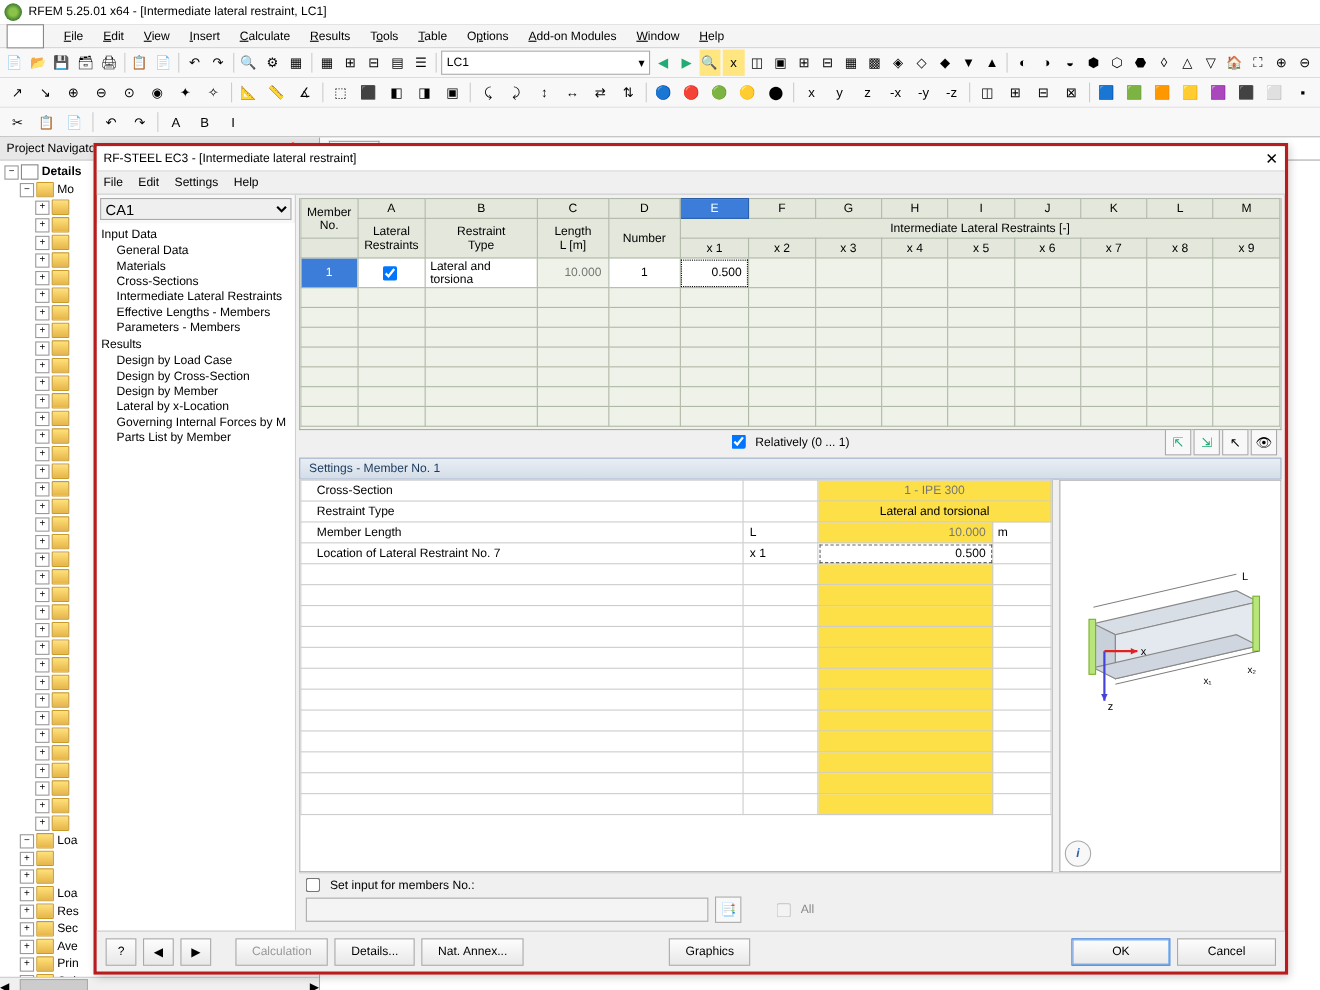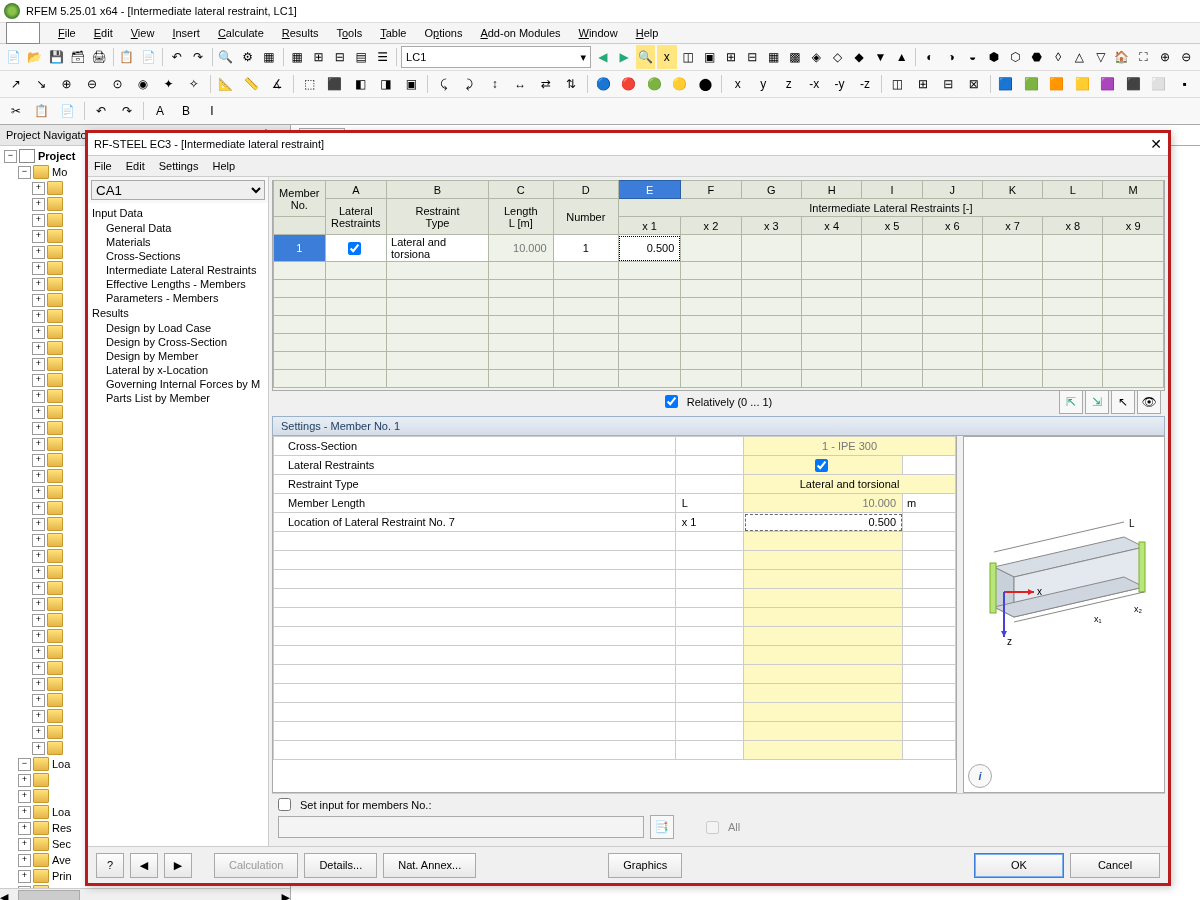--- a/index.html
+++ b/index.html
@@ -50,21 +50,21 @@
 .grid-footer{display:flex;justify-content:center;align-items:center;padding:4px;gap:6px;position:relative}
 .grid-footer .right-icons{position:absolute;right:4px;display:flex;gap:2px}
 .ico-btn{width:22px;height:22px;border:1px solid #aaa;background:#f8f8f8;display:flex;align-items:center;justify-content:center;font-size:12px}
 .settings-title{background:linear-gradient(#e8eef5,#d4dde8);border:1px solid #9cb0c8;padding:3px 8px;color:#1a3a5c;margin-top:4px}
 .settings-row{display:flex;gap:6px;flex:1;overflow:hidden}
 .settings-grid{flex:1;border:1px solid #aaa;border-top:none;overflow:auto;background:#fff}
 table.props{border-collapse:collapse;width:100%;font-size:11px}
 table.props td{border:1px solid #ccc;padding:2px 6px;height:14px}
 table.props td.lbl{width:290px;padding-left:14px;background:#fff}
 table.props td.sym{width:40px;text-align:left;background:#fff}
-table.props td.val{text-align:right;background:#fef9c3;width:110px}
+table.props td.val{text-align:right;background:#fde047;width:110px}
 table.props td.val.ro{color:#777}
 table.props td.unit{width:30px;text-align:left;padding-left:4px;background:#fff}
 table.props td.valsel{text-align:right;background:#fff;outline:1px dashed #666;outline-offset:-2px}
 .preview{width:200px;border:1px solid #aaa;background:#fff;position:relative}
 .preview .info{position:absolute;bottom:4px;left:4px;width:22px;height:22px;border:1px solid #aaa;background:#f8f8f8;display:flex;align-items:center;justify-content:center;font-weight:bold;font-style:italic;color:#2a5fa8;border-radius:50%}
 .bottom-ctrl{padding:4px 6px;display:flex;align-items:center;gap:6px;border-top:1px solid #ccc}
 .bottom-ctrl input[type=text]{flex:0 0 360px;height:18px;border:1px solid #aaa;background:#f4f4f4}
 .modal-buttons{height:36px;border-top:1px solid #ccc;display:flex;align-items:center;padding:0 8px;gap:6px;background:#f0f0f0}
 .btn{height:23px;border:1px solid #aaa;background:linear-gradient(#fdfdfd,#e8e8e8);padding:0 14px;display:flex;align-items:center;cursor:default;font-size:11px}
 .btn.primary{border:1px solid #3b7dd8;box-shadow:inset 0 0 0 1px #7ab0f0}
@@ -228,21 +228,21 @@
 
   <div class="navigator">
     <div class="nav-title">
       <span>Project Navigator - Data</span>
       <span><span>📌</span> <span class="x">✕</span></span>
     </div>
     <div class="nav-tree">
       <div class="tree-row">
           <span class="exp">−</span>
           <span class="fico page"></span>
-          <b>Project</b>
+          <b>Details</b>
         </div>
       <div class="tree-row" style="padding-left:18px">
           <span class="exp">−</span>
           <span class="fico folder"></span>
           <span>Mo</span>
         </div>
       <div id="nav-rows">
           <div class="tree-row" style="padding-left: 32px;">
             <span class="exp">+</span>
             <span class="fico folder"></span>
@@ -701,26 +701,20 @@
       <div class="settings-row">
         <div class="settings-grid">
           <table class="props">
             <tbody>
                 <tr>
                   <td class="lbl">Cross-Section</td>
                   <td class="sym"></td>
                   <td class="val ro" colspan="2" style="text-align:center">1 - IPE 300</td>
                 </tr>
             <tr>
-                  <td class="lbl">Lateral Restraints</td>
-                  <td class="sym"></td>
-                  <td class="val" style="text-align:center"><input type="checkbox" checked="" style=""></td>
-                  <td class="unit"></td>
-                </tr>
-            <tr>
                   <td class="lbl">Restraint Type</td>
                   <td class="sym"></td>
                   <td class="val" colspan="2" style="text-align:center">Lateral and torsional</td>
                 </tr>
             <tr>
                   <td class="lbl">Member Length</td>
                   <td class="sym">L</td>
                   <td class="val ro">10.000</td>
                   <td class="unit">m</td>
                 </tr>

